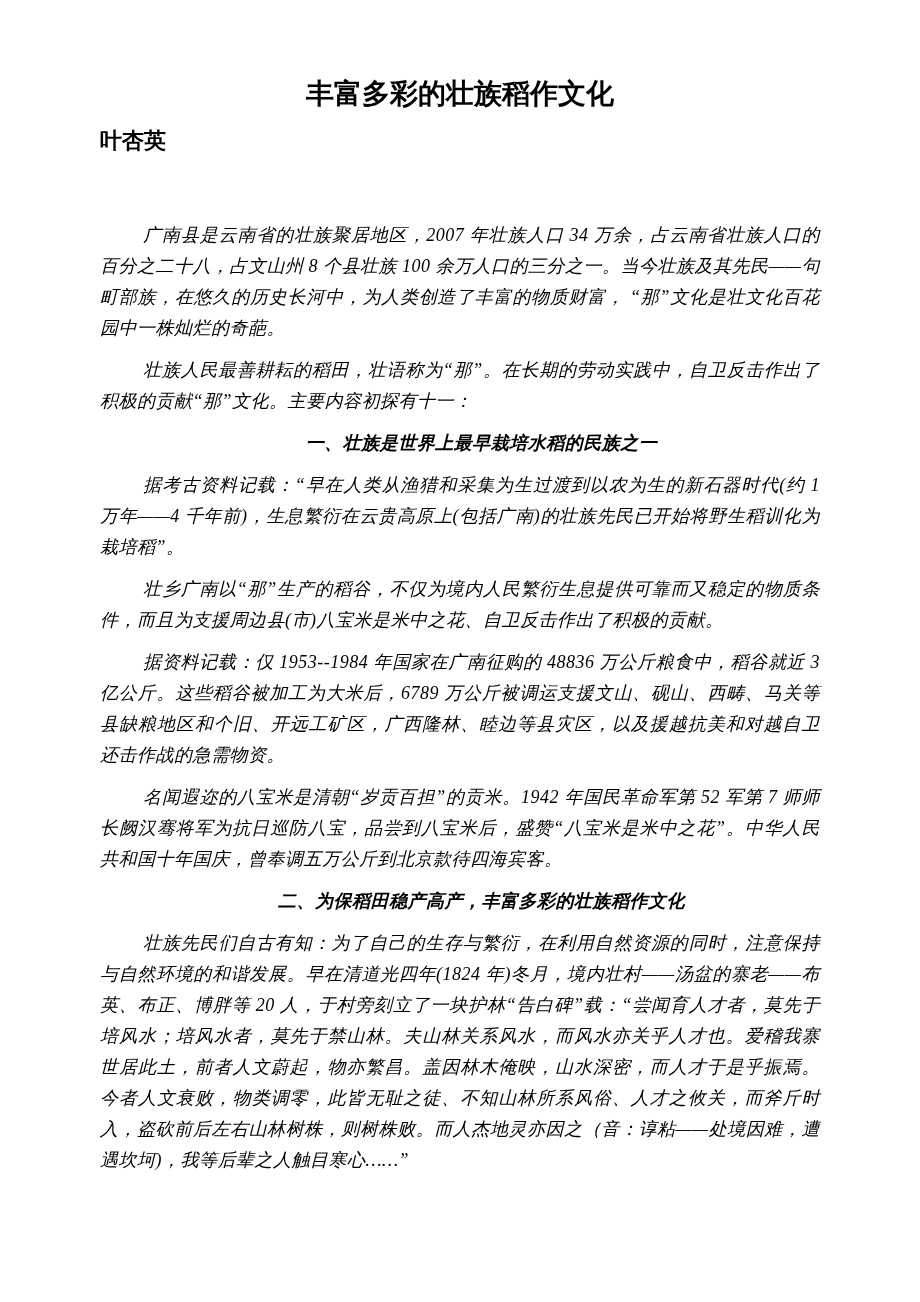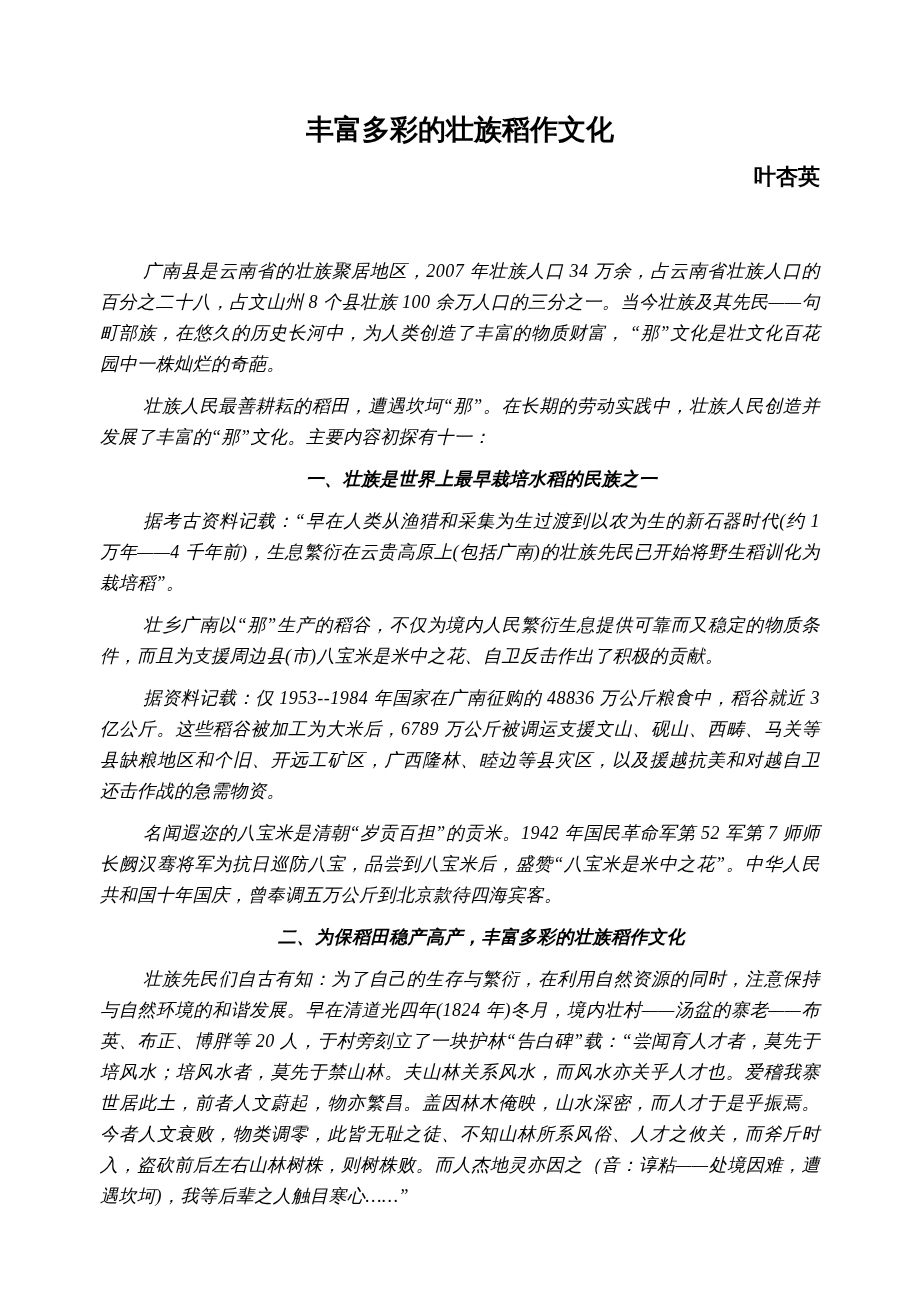--- a/index.html
+++ b/index.html
@@ -11,35 +11,35 @@
     width: 920px;
     height: 1302px;
     font-family: "Liberation Serif", "DejaVu Serif", serif;
     color: #000000;
     overflow: hidden;
   }
   .page {
     box-sizing: border-box;
     width: 920px;
     height: 1302px;
-    padding: 112px 100px 40px 100px;
+    padding: 76px 100px 40px 100px;
     background: #ffffff;
   }
   .title {
     font-size: 28px;
     line-height: 36px;
     font-weight: bold;
     text-align: center;
     margin: 0 0 14px 0;
   }
   .author {
     font-size: 22px;
     line-height: 30px;
     font-weight: bold;
-    text-align: right;
+    text-align: left;
     margin: 0 0 64px 0;
   }
   .para {
     font-size: 18px;
     line-height: 31px;
     margin: 0 0 11px 0;
     text-indent: 2.4em;
     text-align: justify;
     letter-spacing: 0.5px;
     font-style: italic;
@@ -51,21 +51,21 @@
 </style>
 </head>
 <body>
 
 <div class="page">
   <h1 class="title">丰富多彩的壮族稻作文化</h1>
   <h2 class="author">叶杏英</h2>
 
   <p class="para">广南县是云南省的壮族聚居地区，2007 年壮族人口 34 万余，占云南省壮族人口的百分之二十八，占文山州 8 个县壮族 100 余万人口的三分之一。当今壮族及其先民——句町部族，在悠久的历史长河中，为人类创造了丰富的物质财富， “那”文化是壮文化百花园中一株灿烂的奇葩。</p>
 
-  <p class="para">壮族人民最善耕耘的稻田，遭遇坎坷“那”。在长期的劳动实践中，壮族人民创造并发展了丰富的“那”文化。主要内容初探有十一：</p>
+  <p class="para">壮族人民最善耕耘的稻田，壮语称为“那”。在长期的劳动实践中，自卫反击作出了积极的贡献“那”文化。主要内容初探有十一：</p>
 
   <p class="para heading">一、壮族是世界上最早栽培水稻的民族之一</p>
 
   <p class="para">据考古资料记载：“早在人类从渔猎和采集为生过渡到以农为生的新石器时代(约 1 万年——4 千年前)，生息繁衍在云贵高原上(包括广南)的壮族先民已开始将野生稻训化为栽培稻”。</p>
 
   <p class="para">壮乡广南以“那”生产的稻谷，不仅为境内人民繁衍生息提供可靠而又稳定的物质条件，而且为支援周边县(市)八宝米是米中之花、自卫反击作出了积极的贡献。</p>
 
   <p class="para">据资料记载：仅 1953--1984 年国家在广南征购的 48836 万公斤粮食中，稻谷就近 3 亿公斤。这些稻谷被加工为大米后，6789 万公斤被调运支援文山、砚山、西畴、马关等县缺粮地区和个旧、开远工矿区，广西隆林、睦边等县灾区，以及援越抗美和对越自卫还击作战的急需物资。</p>
 
   <p class="para">名闻遐迩的八宝米是清朝“岁贡百担”的贡米。1942 年国民革命军第 52 军第 7 师师长阙汉骞将军为抗日巡防八宝，品尝到八宝米后，盛赞“八宝米是米中之花”。中华人民共和国十年国庆，曾奉调五万公斤到北京款待四海宾客。</p>

